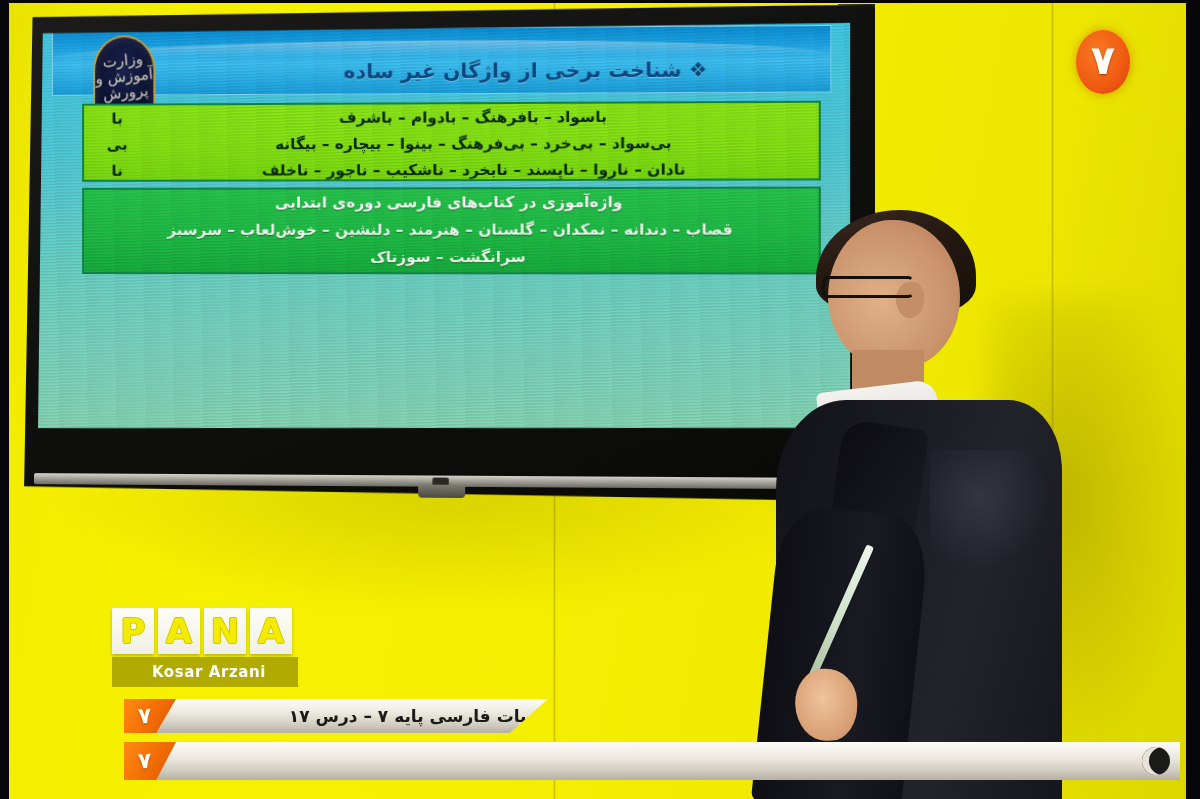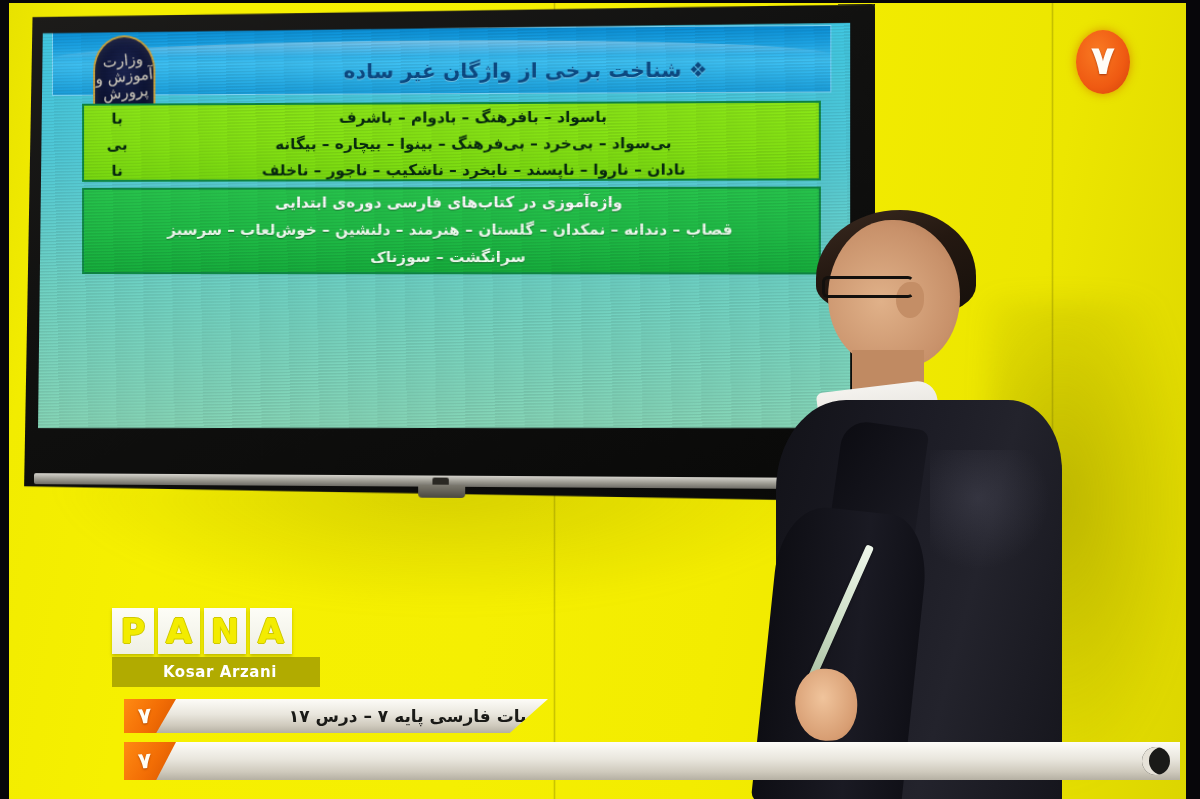--- a/index.html
+++ b/index.html
@@ -237,21 +237,21 @@
   .pana-cell {
     width: 42px; height: 46px;
     background: linear-gradient(180deg, #fdfdf7, #efefe4);
     display: flex; align-items: center; justify-content: center;
     font-size: 34px; font-weight: bold; line-height: 1;
     color: #f3ec00;
     text-shadow: -1px 0 0 #cfc900, 1px 0 0 #cfc900, 0 1px 0 #cfc900, 0 -1px 0 #cfc900;
     box-shadow: 0 2px 3px rgba(90,85,0,.35);
   }
   .pana-sub {
-    margin-top: 3px; width: 208px; height: 30px;
+    margin-top: 3px; width: 186px; height: 30px;
     background: rgba(120,114,0,.55);
     display: flex; align-items: center; justify-content: center;
     color: #ffffff; font-size: 15px; font-weight: bold; letter-spacing: .6px; padding-left: 8px;
   }
 
   
   #ch-logo {
     position: absolute; left: 1076px; top: 30px; width: 54px; height: 64px;
     background: radial-gradient(ellipse at 40% 35%, #f97a22, #ef5a12 60%, #d1400a);
     border-radius: 50%;

